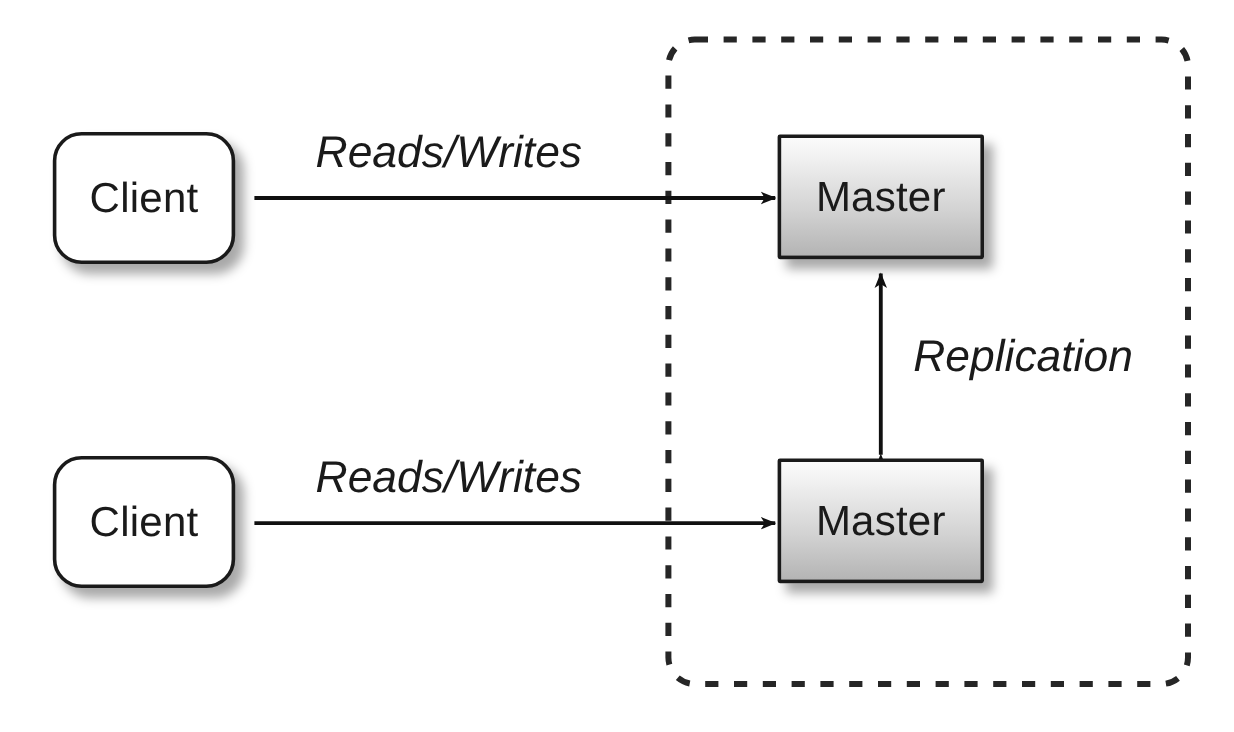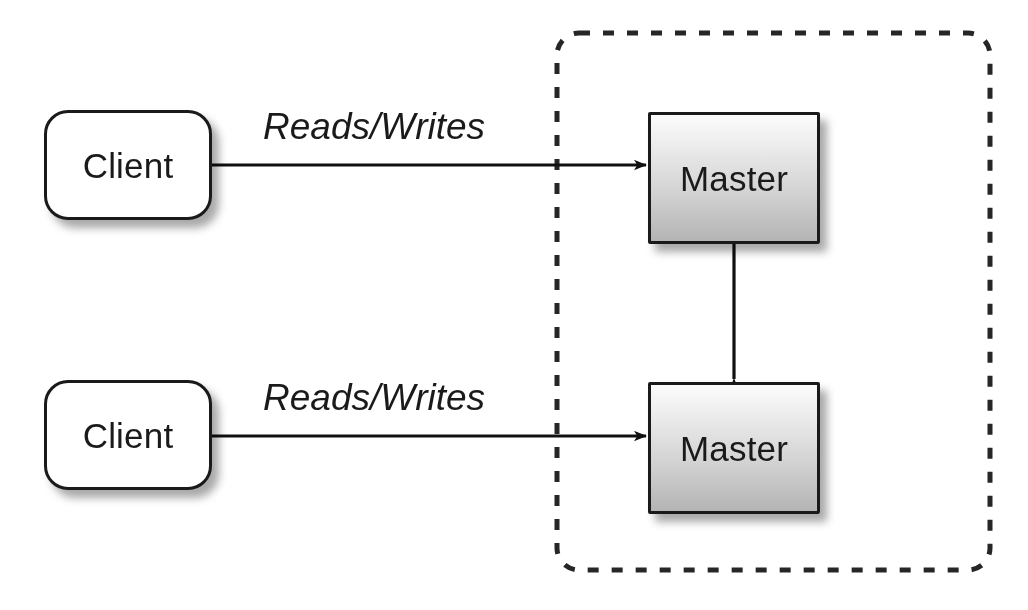--- a/index.html
+++ b/index.html
@@ -26,21 +26,21 @@
     left: 0;
     top: 0;
     width: 1028px;
     height: 610px;
     pointer-events: none;
   }
 
   
   .client-node {
     position: absolute;
-    width: 168px;
+    width: 152px;
     height: 110px;
     border: 3px solid #1a1a1a;
     border-radius: 24px;
     background: #ffffff;
     box-shadow: 7px 8px 9px rgba(0,0,0,0.34);
     display: flex;
     align-items: center;
     justify-content: center;
     box-sizing: border-box;
   }
@@ -50,21 +50,21 @@
     letter-spacing: 0.2px;
     line-height: 1;
   }
   #client-top    { left: 44px;  top: 110px; }
   #client-bottom { left: 44px;  top: 380px; }
 
   
   .master-node {
     position: absolute;
     width: 172px;
-    height: 132px;
+    height: 104px;
     border: 3px solid #1a1a1a;
     border-radius: 2px;
     background: linear-gradient(to bottom, #fbfbfb 0%, #f0f0f0 18%, #d2d2d2 62%, #b4b4b4 100%);
     box-shadow: 7px 8px 9px rgba(0,0,0,0.34);
     display: flex;
     align-items: center;
     justify-content: center;
     box-sizing: border-box;
   }
   .master-node .node-label {
@@ -126,14 +126,15 @@
   </div>
 
   <div id="master-bottom" class="master-node">
     <span class="node-label">Master</span>
   </div>
 
   <div id="label-rw-top" class="edge-label">Reads/Writes</div>
 
   <div id="label-rw-bottom" class="edge-label">Reads/Writes</div>
 
+  <div id="label-replication" class="edge-label">Replication</div>
 
 </div>
 
 </body></html>

